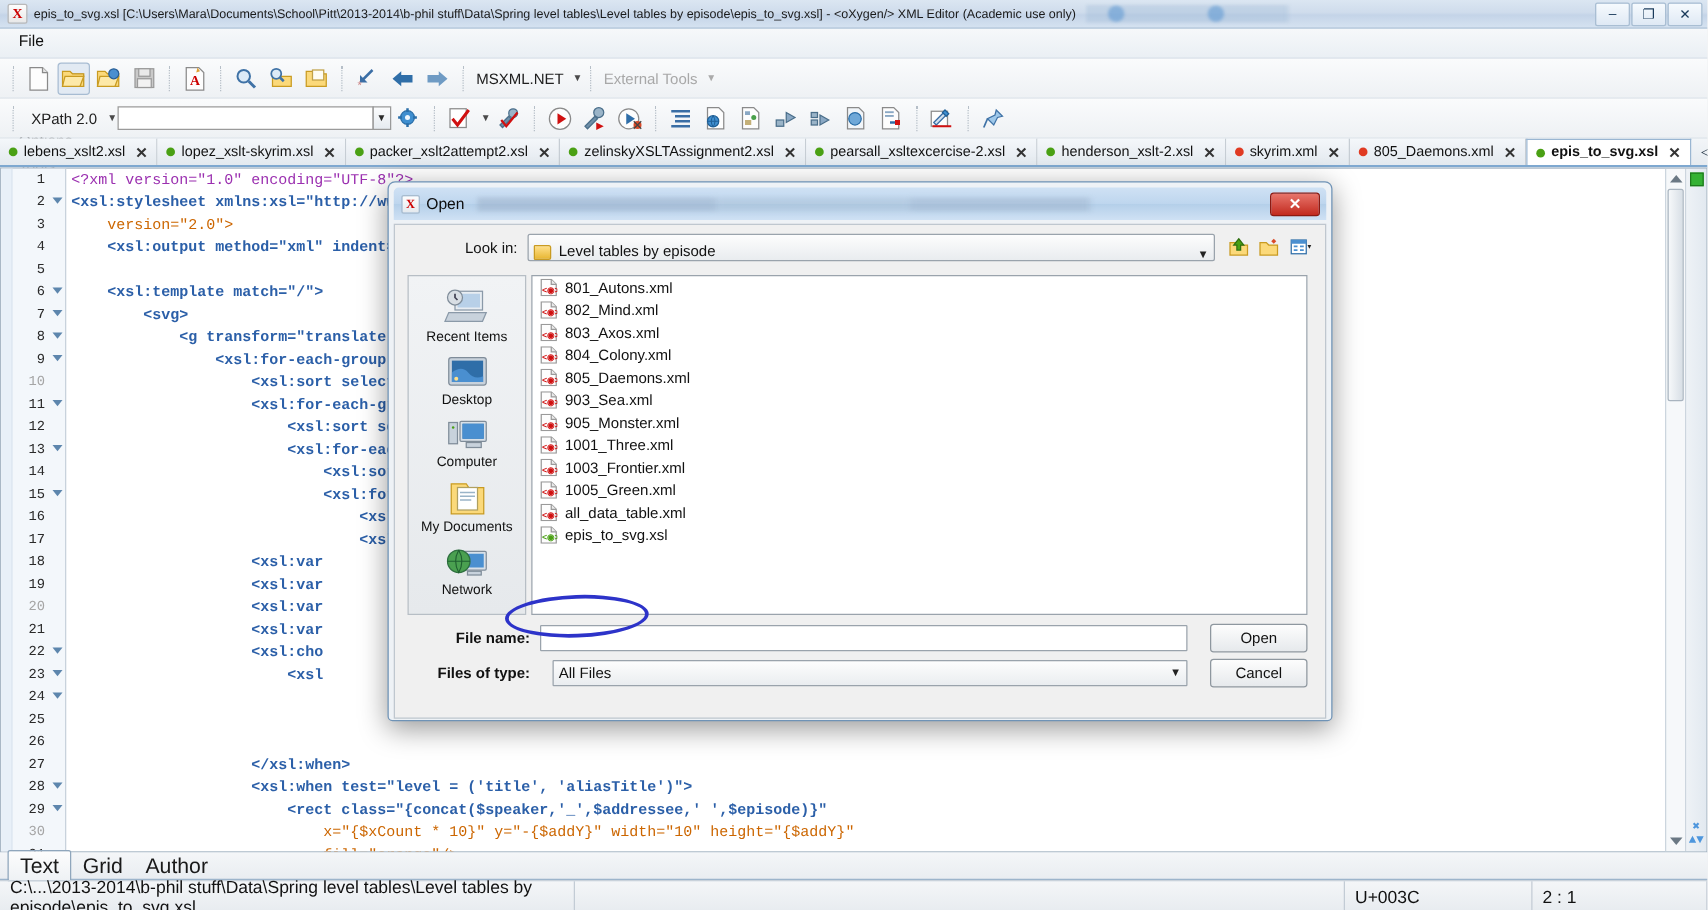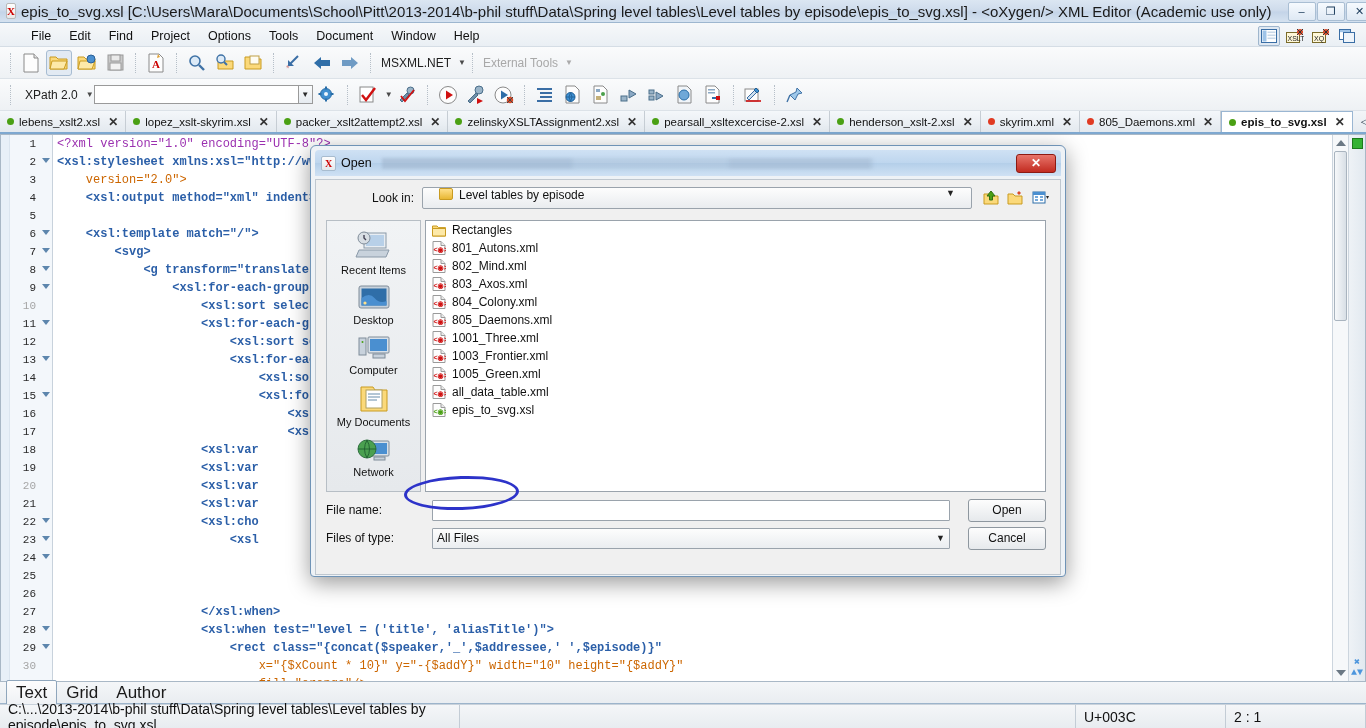--- a/index.html
+++ b/index.html
@@ -26,21 +26,21 @@
   }
   .title-icon {
     width: 16px; height: 16px; margin: 0 5px 0 6px;
     background: linear-gradient(#fdfdfd,#e8e8e8);
     border: 1px solid #b9b9b9; border-radius: 2px;
     color: #cc0000; font-weight: bold; font-size: 11px;
     display: flex; align-items: center; justify-content: center;
     font-family: "Liberation Serif", serif;
   }
   .title-text {
-    font-size: 15px; color: #1a1a1a; white-space: nowrap;
+    font-size: 10px; color: #1a1a1a; white-space: nowrap;
     overflow: hidden; flex: 0 0 auto;
   }
   .title-blur {
     flex: 1; height: 14px; margin: 0 8px;
     background:
       radial-gradient(circle at 6% 50%, rgba(90,150,210,.55) 0 6px, transparent 7px),
       radial-gradient(circle at 26% 50%, rgba(90,150,210,.55) 0 6px, transparent 7px),
       linear-gradient(90deg, rgba(150,180,210,.30) 0 40%, transparent 41% 100%);
     filter: blur(1.2px);
   }
@@ -51,21 +51,21 @@
     border: 1px solid #a9bed3; border-radius: 2px;
     display: flex; align-items: center; justify-content: center;
     font-size: 11px; color: #1a3a5a;
   }
 
   
   .menubar {
     position: absolute; left: 0; top: 23px; width: 1366px; height: 24px;
     background: linear-gradient(#f6f8fa,#eaeff4);
     border-bottom: 1px solid #d5dde5;
-    display: flex; align-items: flex-end; padding-left: 22px;
+    display: flex; align-items: flex-start; padding-left: 6px; flex-direction: column;
   }
   .menu-item { padding: 3px 9px; font-size: 12.5px; color: #101010; }
   .menubar .right-icons {
     margin-left: auto; display: flex; align-items: center; gap: 4px; padding-right: 8px;
   }
   .tb-sq {
     width: 22px; height: 20px; border-radius: 2px;
     display: flex; align-items: center; justify-content: center;
   }
   .tb-sq.pressed { background: #dfe8f2; border: 1px solid #9fb6cd; }
@@ -266,23 +266,23 @@
     background: #f0f0f0; border: 1px solid #bfc7cf;
   }
   .lookin-row {
     display: flex; align-items: center; height: 30px; padding: 6px 10px 0 0;
   }
   .lookin-label {
     width: 106px; text-align: right; padding-right: 8px;
     font-size: 12px; color: #111;
   }
   .lookin-combo {
-    flex: 1; height: 22px; display: flex; align-items: flex-start;
+    flex: 1; height: 22px; display: flex; align-items: flex-end;
     background: linear-gradient(#fdfdfd,#e9ecef);
-    border: 1px solid #9aa3ac; border-radius: 2px; padding: 0 16px;
+    border: 1px solid #9aa3ac; border-radius: 2px; padding: 0 4px;
     font-size: 12px; color: #111;
   }
   .mini-folder {
     width: 14px; height: 12px; margin-right: 6px; flex: 0 0 auto;
     background: linear-gradient(#ffe08a,#e8b733);
     border: 1px solid #c99b21; border-radius: 1px 2px 2px 1px;
   }
   .lookin-combo .dn { margin-left: auto; font-size: 9px; color: #222; }
   .lookin-icons { display: flex; align-items: center; gap: 7px; padding-left: 10px; }
   .ic { width: 18px; height: 16px; }
@@ -310,31 +310,32 @@
   .frow {
     height: 18px; display: flex; align-items: center;
     padding-left: 6px; gap: 6px; font-size: 12px; color: #111;
   }
 
   .form-rows {
     position: absolute; left: 10px; right: 14px; bottom: 12px; height: 66px;
   }
   .frm-row { display: flex; align-items: center; height: 28px; }
   .frm-label {
-    width: 106px; text-align: left; padding-right: 8px;
-    font-size: 12px; color: #111;
+    width: 106px; text-align: right; padding-right: 8px;
+    font-size: 12px; color: #111; font-weight: bold;
   }
   .frm-field {
     flex: 1; height: 21px; background: #fff;
     border: 1px solid #9aa3ac; border-radius: 1px;
     display: flex; align-items: center; padding: 0 4px;
     font-size: 12px; color: #111;
   }
   .frm-field.combo {
     background: linear-gradient(#fdfdfd,#eaedf0);
+    margin-left: 10px;
   }
   .frm-field .dn { margin-left: auto; font-size: 9px; color: #222; }
   .dlg-btn {
     width: 78px; height: 23px; margin-left: 18px; flex: 0 0 auto;
     background: linear-gradient(#fdfdfd,#e6e9ec);
     border: 1px solid #8e979f; border-radius: 3px;
     display: flex; align-items: center; justify-content: center;
     font-size: 12px; color: #111;
   }
 
@@ -855,27 +856,20 @@
                 <circle cx="10" cy="13" r="9" fill="#4aa050" stroke="#2f7040"></circle>
                 <path d="M1 13 h18 M10 4 q5 9 0 18 q-5 -9 0 -18" stroke="#1f5f30" fill="none" stroke-width=".9"></path>
                 <rect x="17" y="21" width="11" height="3" fill="#c8d2dc" stroke="#7f8c99"></rect>
               </svg>
             <span class="lbl">Network</span>
           </div>
         </div>
 
         <div class="filelist">
           <div class="frow">
-            <svg width="14" height="13" viewBox="0 0 14 13">
-                <path d="M0.5 2 h4.5 l1.5 1.6 h7 v8.4 H0.5 Z" fill="#fbd97a" stroke="#c99b21"></path>
-                <path d="M0.5 4.5 h13 v7.5 h-13 Z" fill="#fde9a8" stroke="#c99b21"></path>
-              </svg>
-            <span>Rectangles</span>
-          </div>
-          <div class="frow">
             <svg width="14" height="14" viewBox="0 0 14 14">
                 <path d="M1 0.5 h8 l4 4 v9 H1 Z" fill="#fdfdfd" stroke="#9a9a9a"></path>
                 <path d="M9 0.5 v4 h4" fill="#eaeaea" stroke="#9a9a9a"></path>
                 <text x="1.5" y="11" font-family="Liberation Sans, sans-serif" font-size="7" font-weight="bold" fill="#d01010">&lt;◉&gt;</text>
               </svg>
             <span>801_Autons.xml</span>
           </div>
           <div class="frow">
             <svg width="14" height="14" viewBox="0 0 14 14">
                 <path d="M1 0.5 h8 l4 4 v9 H1 Z" fill="#fdfdfd" stroke="#9a9a9a"></path>
@@ -900,20 +894,36 @@
               </svg>
             <span>804_Colony.xml</span>
           </div>
           <div class="frow">
             <svg width="14" height="14" viewBox="0 0 14 14">
                 <path d="M1 0.5 h8 l4 4 v9 H1 Z" fill="#fdfdfd" stroke="#9a9a9a"></path>
                 <path d="M9 0.5 v4 h4" fill="#eaeaea" stroke="#9a9a9a"></path>
                 <text x="1.5" y="11" font-family="Liberation Sans, sans-serif" font-size="7" font-weight="bold" fill="#d01010">&lt;◉&gt;</text>
               </svg>
             <span>805_Daemons.xml</span>
+          </div>
+          <div class="frow">
+            <svg width="14" height="14" viewBox="0 0 14 14">
+                <path d="M1 0.5 h8 l4 4 v9 H1 Z" fill="#fdfdfd" stroke="#9a9a9a"></path>
+                <path d="M9 0.5 v4 h4" fill="#eaeaea" stroke="#9a9a9a"></path>
+                <text x="1.5" y="11" font-family="Liberation Sans, sans-serif" font-size="7" font-weight="bold" fill="#d01010">&lt;◉&gt;</text>
+              </svg>
+            <span>903_Sea.xml</span>
+          </div>
+          <div class="frow">
+            <svg width="14" height="14" viewBox="0 0 14 14">
+                <path d="M1 0.5 h8 l4 4 v9 H1 Z" fill="#fdfdfd" stroke="#9a9a9a"></path>
+                <path d="M9 0.5 v4 h4" fill="#eaeaea" stroke="#9a9a9a"></path>
+                <text x="1.5" y="11" font-family="Liberation Sans, sans-serif" font-size="7" font-weight="bold" fill="#d01010">&lt;◉&gt;</text>
+              </svg>
+            <span>905_Monster.xml</span>
           </div>
           <div class="frow">
             <svg width="14" height="14" viewBox="0 0 14 14">
                 <path d="M1 0.5 h8 l4 4 v9 H1 Z" fill="#fdfdfd" stroke="#9a9a9a"></path>
                 <path d="M9 0.5 v4 h4" fill="#eaeaea" stroke="#9a9a9a"></path>
                 <text x="1.5" y="11" font-family="Liberation Sans, sans-serif" font-size="7" font-weight="bold" fill="#d01010">&lt;◉&gt;</text>
               </svg>
             <span>1001_Three.xml</span>
           </div>
           <div class="frow">

